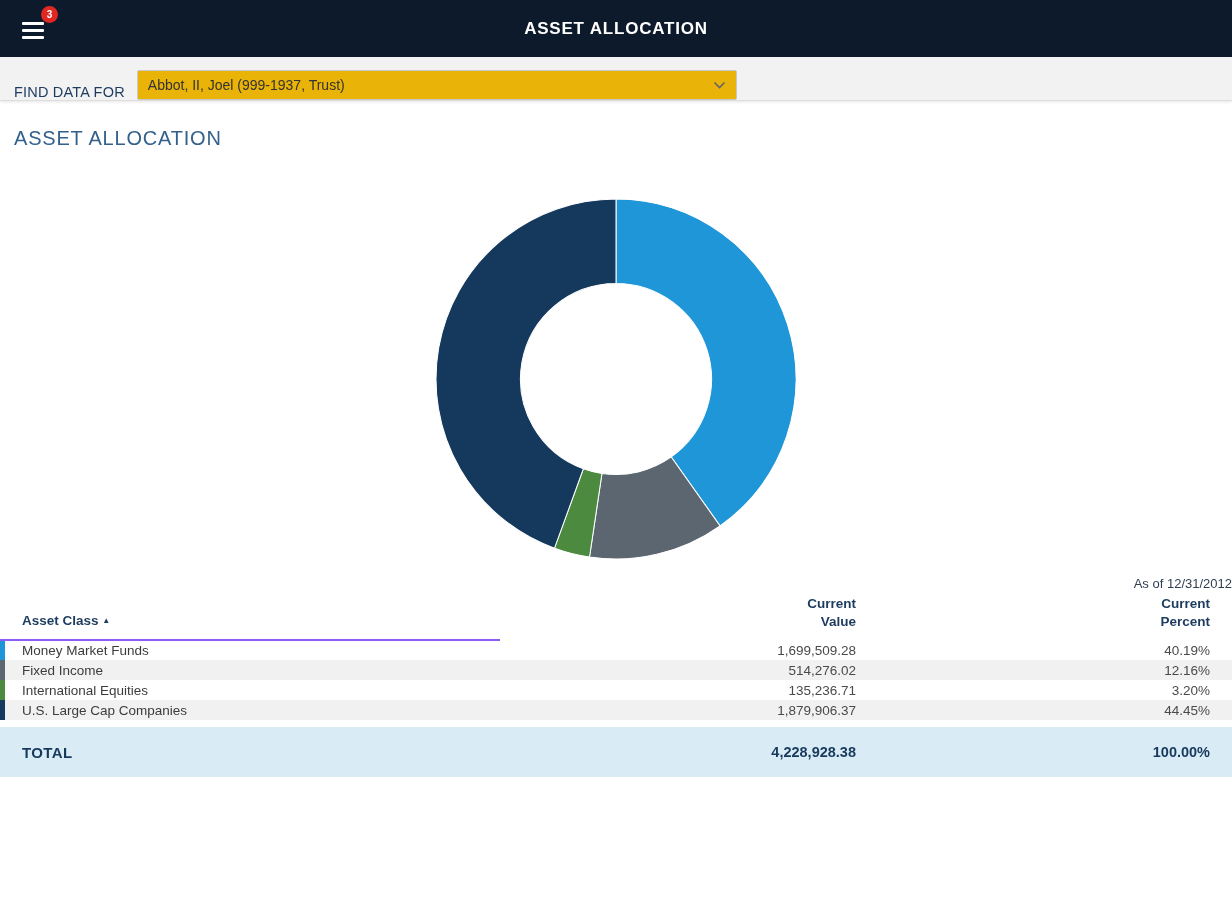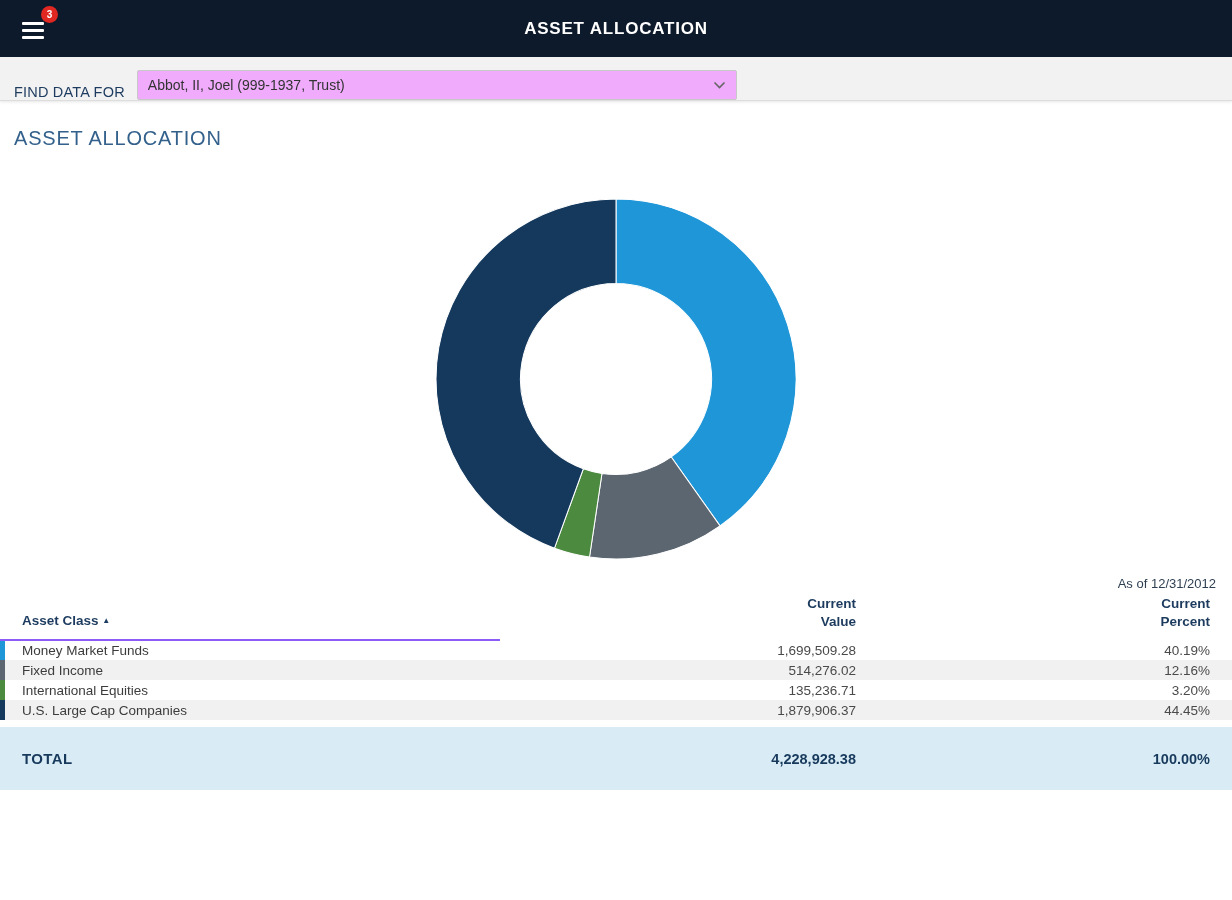--- a/index.html
+++ b/index.html
@@ -12,47 +12,47 @@
   .menu-wrap { position:absolute; left:14px; top:6px; width:50px; height:46px; cursor:pointer; }
   .bars { position:absolute; left:8px; top:16px; display:flex; flex-direction:column; gap:4px; }
   .bars span { display:block; width:22px; height:3px; background:#ffffff; border-radius:1px; }
   .badge { position:absolute; left:27px; top:0; width:17px; height:17px; background:#e02722; border-radius:50%;
            color:#fff; font-size:10px; font-weight:bold; display:flex; align-items:center; justify-content:center; }
 
   
   .findbar { height:44px; background:#f2f2f3; display:flex; align-items:flex-end;
              border-bottom:1px solid #dddddd; box-shadow:0 1px 3px rgba(0,0,0,0.10); position:relative; z-index:2; }
   .find-label { margin-left:14px; font-size:14.5px; color:#1d3b5e; letter-spacing:0.2px; }
-  .dropdown { margin-left:12px; width:600px; height:30px; background:#f0abfc; border:1px solid #c8c8c8;
+  .dropdown { margin-left:12px; width:600px; height:30px; background:#eab308; border:1px solid #c8c8c8;
               border-radius:2px; display:flex; align-items:center; padding:0 10px; cursor:pointer; }
   .dropdown-value { flex:1; font-size:14px; color:#333333; white-space:nowrap; overflow:hidden; }
   .chevron { display:flex; align-items:center; margin-left:8px; }
 
   
   .page-heading { margin:26px 0 0 14px; font-size:20px; font-weight:400; color:#33618c; letter-spacing:0.8px; }
   .chart-wrap { display:flex; justify-content:center; margin-top:48px; }
   .donut { width:362px; height:362px; display:block; }
-  .as-of { text-align:right; padding-right:16px; margin-top:16px; font-size:13px; color:#2e3f52; }
+  .as-of { text-align:right; padding-right:0; margin-top:16px; font-size:13px; color:#2e3f52; }
 
   
   .asset-table { width:100%; border-collapse:collapse; table-layout:fixed; margin-top:4px; }
   .asset-table th { vertical-align:bottom; padding-bottom:9px; font-size:13.5px; font-weight:bold;
                     color:#1c3b5e; line-height:1.35; }
   th.col-class { text-align:left; padding-left:22px; border-bottom:2px solid #8b5cf6; cursor:pointer; }
   th.col-value { text-align:right; white-space:pre-line; }
   th.col-percent { text-align:right; padding-right:22px; white-space:pre-line; }
   tbody td { height:20px; font-size:13.5px; color:#3c3c3c; }
   td.cell-class { position:relative; padding-left:22px; }
   .indicator { position:absolute; left:0; top:0; bottom:0; width:5px; }
   td.cell-value { text-align:right; color:#4a4a4a; }
   td.cell-percent { text-align:right; padding-right:22px; color:#4a4a4a; }
   tbody tr:nth-child(even) { background:#f1f1f1; }
 
   
-  .total-row { margin-top:7px; height:63px; background:#d9ecf6; display:grid;
+  .total-row { margin-top:7px; height:50px; background:#d9ecf6; display:grid;
                grid-template-columns:500px 356px 1fr; align-items:center; }
   .total-label { padding-left:22px; font-size:15px; font-weight:bold; color:#17395c; letter-spacing:0.4px; }
   .total-value, .total-percent { text-align:right; font-size:14.5px; font-weight:bold; color:#17395c; }
   .total-percent { padding-right:22px; }
 </style>
 </head>
 <body>
 
 <div class="app">
 

